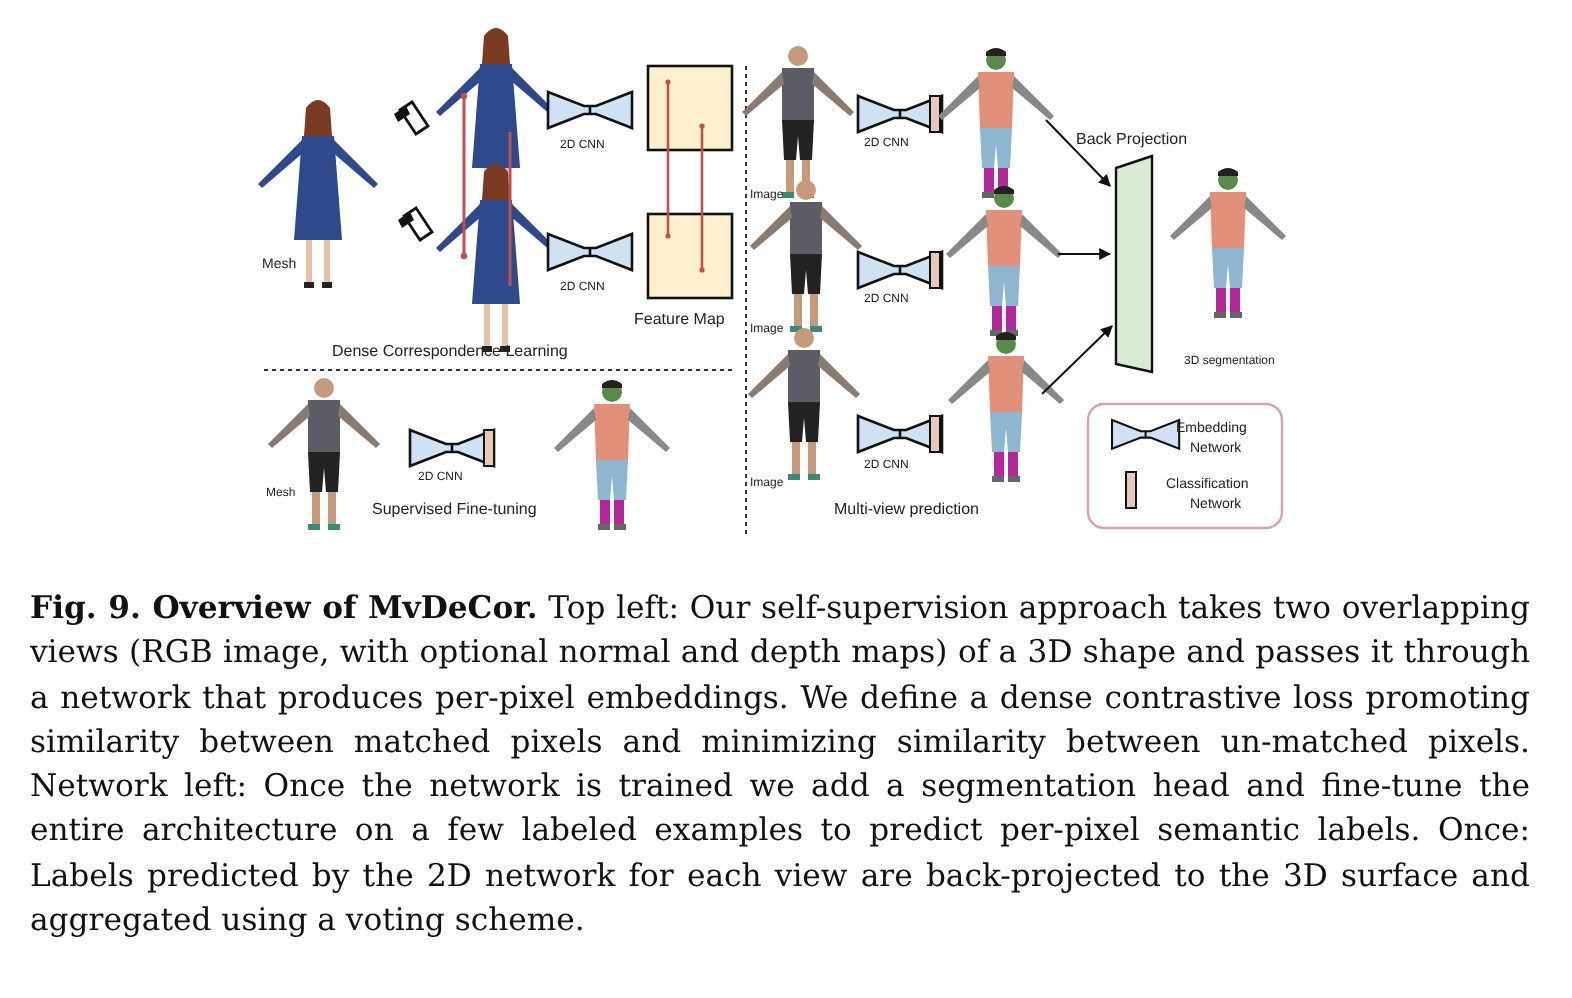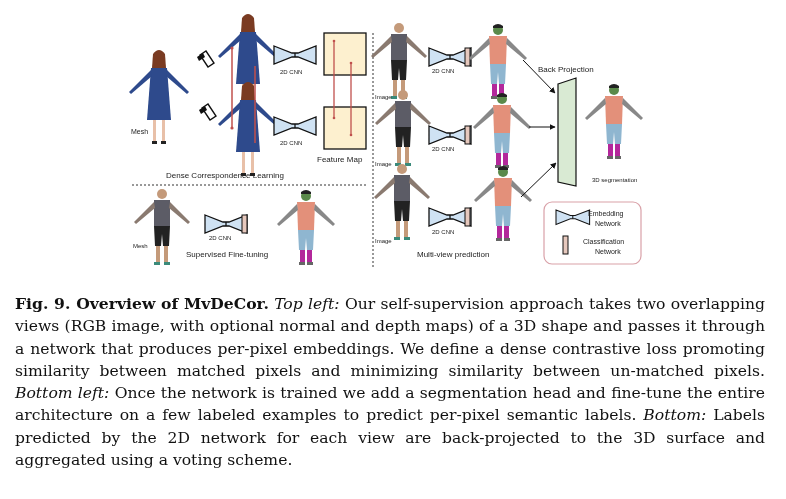--- a/index.html
+++ b/index.html
@@ -6,21 +6,21 @@
   body { width:786px; height:499px; position:relative; overflow:hidden; font-family:"Liberation Sans", sans-serif; }
   #figure { position:absolute; left:0; top:0; width:786px; height:280px; }
   .lbl { font-family:"Liberation Sans", sans-serif; fill:#222; }
   #caption {
     position:absolute; left:15px; top:293px; width:750px;
     font-family:"DejaVu Serif", "Liberation Serif", serif;
     font-size:15.6px; line-height:22.3px; color:#111;
     text-align:justify; text-align-last:left;
   }
   #caption .cap-title { font-weight:bold; }
-  #caption .it { font-style:italic; }
+  #caption .it { }
 </style>
 </head>
 <body>
 
 <svg id="figure" viewBox="0 0 786 280" xmlns="http://www.w3.org/2000/svg">
   <defs>
     <marker id="arrow" viewBox="0 0 10 10" refX="9" refY="5" markerWidth="6" markerHeight="6" orient="auto">
       <path d="M0,0 L10,5 L0,10 z" fill="#111"></path>
     </marker>
 
@@ -170,17 +170,17 @@
       <text class="lbl" x="583" y="244" font-size="7">Classification</text>
       <text class="lbl" x="595" y="254" font-size="7">Network</text>
     </g>
   </g>
 </svg>
 
 <div id="caption">
   <span class="cap-title">Fig. 9. Overview of MvDeCor.</span>
   <span class="it">Top left:</span>
   <span>Our self-supervision approach takes two overlapping views (RGB image, with optional normal and depth maps) of a 3D shape and passes it through a network that produces per-pixel embeddings. We define a dense contrastive loss promoting similarity between matched pixels and minimizing similarity between un-matched pixels.</span>
-  <span class="it">Bottom left:</span>
+  <span class="it">Network left:</span>
   <span>Once the network is trained we add a segmentation head and fine-tune the entire architecture on a few labeled examples to predict per-pixel semantic labels.</span>
-  <span class="it">Bottom:</span>
+  <span class="it">Once:</span>
   <span>Labels predicted by the 2D network for each view are back-projected to the 3D surface and aggregated using a voting scheme.</span>
 </div>
 
 </body></html>

